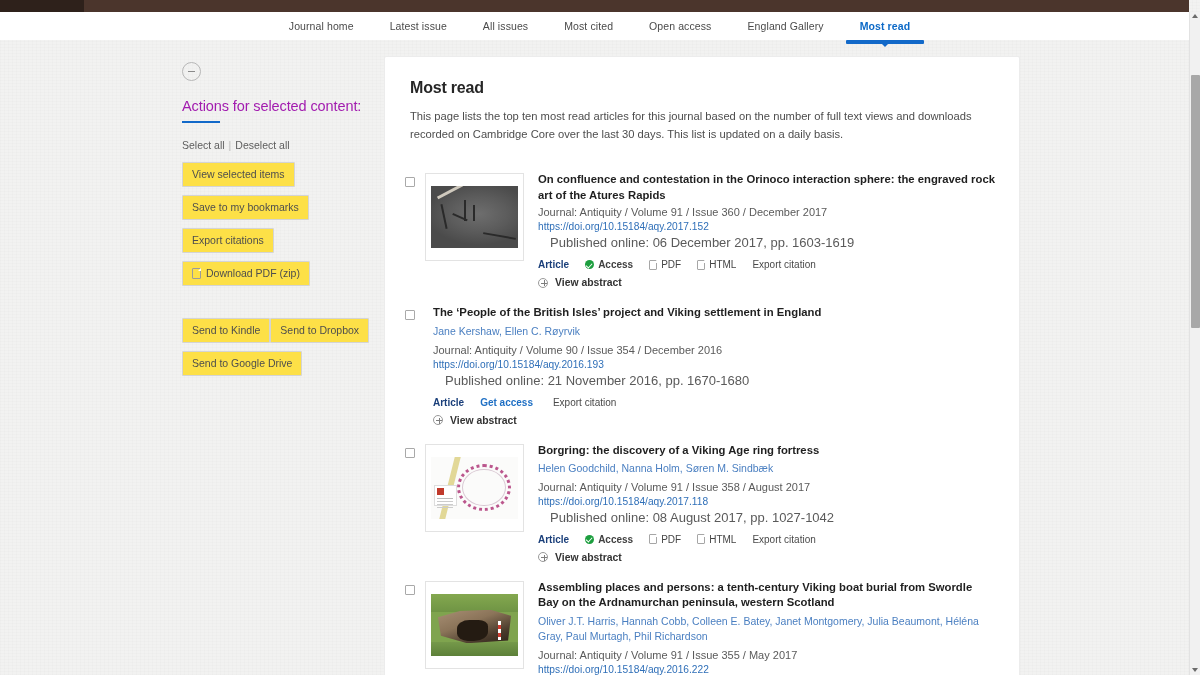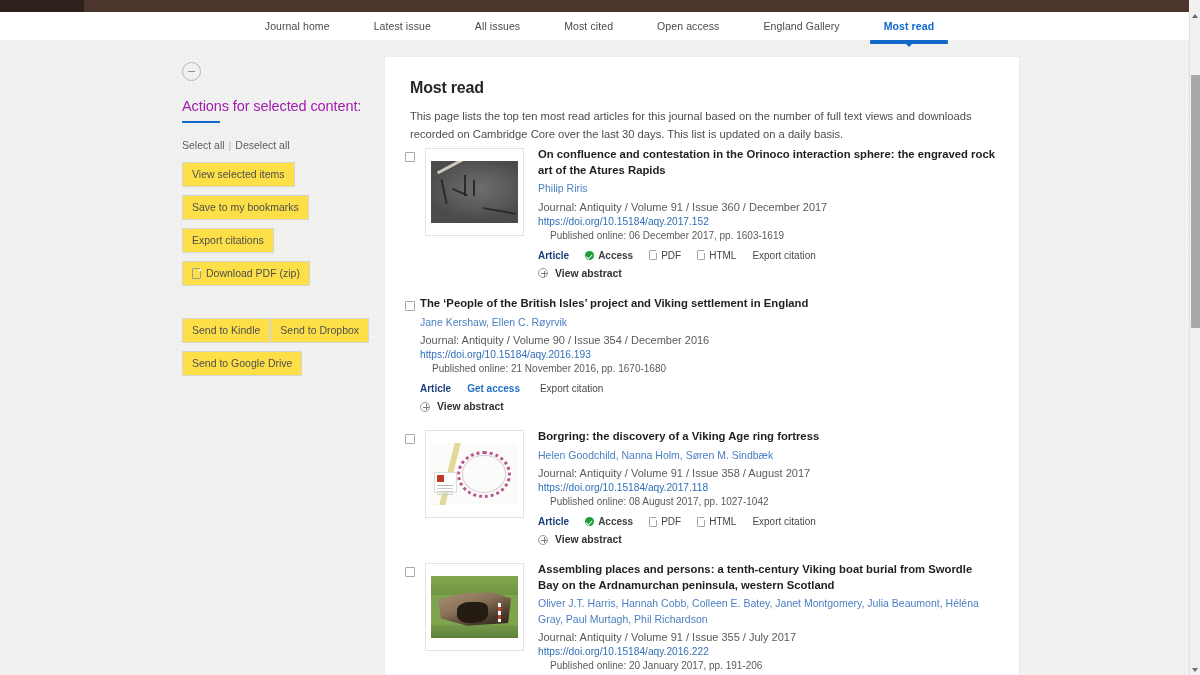--- a/index.html
+++ b/index.html
@@ -25,21 +25,21 @@
     background: #2e211b;
   }
 
   
   .navbar {
     position: absolute; left: 0; top: 12px; width: 1189px; height: 28px;
     background: #ffffff;
     display: flex; align-items: center; justify-content: center;
     gap: 0px;
   }
-  .nav-inner { display: flex; align-items: center; gap: 8px; margin-left: 10px; }
+  .nav-inner { display: flex; align-items: center; gap: 0px; margin-left: 10px; }
   .nav-item {
     position: relative;
     font-size: 10.5px; color: #4a4a4a; letter-spacing: .1px;
     padding: 0 18px; line-height: 28px; white-space: nowrap;
     cursor: pointer;
   }
   .nav-item.active { color: #0c69c7; font-weight: 700; }
   .nav-item.active .nav-underline {
     position: absolute; left: 4px; right: 4px; bottom: -4px; height: 4px;
     background: #1269c9; border-radius: 1px;
@@ -109,21 +109,21 @@
     position: absolute; left: 384px; top: 16px; width: 636px; min-height: 620px;
     background: #ffffff; border: 1px solid #ececec; border-radius: 2px;
     padding: 22px 24px 0 14px;
   }
   .card-title {
     font-size: 16px; font-weight: 700; color: #262626; letter-spacing: -.2px;
     margin-left: 11px; margin-bottom: 10px;
   }
   .card-desc {
     font-size: 11.2px; color: #4d4d4d; line-height: 1.62; margin-left: 11px;
-    width: 600px; margin-bottom: 3px;
+    width: 600px; margin-bottom: 28px;
   }
 
   
   .article { display: flex; align-items: flex-start; padding: 0 0 16px 0; }
   .chk {
     width: 10px; height: 10px; border: 1px solid #a9a9a9; background: #fff;
     border-radius: 1px; flex: 0 0 auto; margin-top: 6px; margin-left: 6px;
     cursor: pointer;
   }
   .thumb-wrap {
@@ -184,31 +184,31 @@
   .t-dig .pit {
     position: absolute; left: 30%; top: 42%; width: 36%; height: 34%;
     background: #241b12; border-radius: 40% 30% 45% 35%;
   }
   .t-dig .scale {
     position: absolute; right: 20%; top: 44%; width: 3px; height: 30%;
     background: repeating-linear-gradient(#fff 0 4px, #cc3b2e 4px 8px);
   }
 
   .meta { margin-left: 14px; padding-top: 1px; flex: 1 1 auto; }
-  .meta.nothumb { margin-left: 5px; }
+  .meta.nothumb { margin-left: 18px; }
   .a-title {
     font-size: 11.3px; font-weight: 700; color: #1f1f1f; line-height: 1.38;
     margin-bottom: 3px; cursor: pointer;
   }
   .a-authors {
     font-size: 10.5px; color: #4a7fc1; line-height: 1.48; margin-bottom: 4px;
   }
   .a-journal { font-size: 11px; color: #5a5a5a; margin-bottom: 3px; }
   .a-doi { font-size: 10.2px; color: #2f6fb8; margin-bottom: 3px; cursor: pointer; }
-  .a-pub { font-size: 10px; color: #5a5a5a; margin-bottom: 9px; padding-left: 12px; }
+  .a-pub { font-size: 13px; color: #5a5a5a; margin-bottom: 9px; padding-left: 12px; }
 
   .actions { display: flex; align-items: center; gap: 0; margin-bottom: 7px; }
   .act { font-size: 10px; display: inline-flex; align-items: center; gap: 4px; margin-right: 16px; white-space: nowrap; }
   .act.article-lbl { color: #1a3f7a; font-weight: 700; cursor: pointer; }
   .act.access-lbl { color: #414141; font-weight: 700; }
   .act.getaccess-lbl { color: #1e6fc4; font-weight: 700; cursor: pointer; margin-right: 20px; }
   .act.plain { color: #444; cursor: pointer; }
   .act.muted { color: #4a4a4a; cursor: pointer; }
   .green-check {
     width: 9px; height: 9px; border-radius: 50%; background: #1c9e3e;
@@ -306,21 +306,20 @@
                 <i class="ln l2"></i>
                 <i class="ln l3"></i>
                 <i class="ln l4"></i>
                 <i class="ln l5"></i>
                 <i class="ln l6"></i>
               </div>
             </div>
           </div>
           <div class="meta">
             <div class="a-title">On confluence and contestation in the Orinoco interaction sphere: the engraved rock art of the Atures Rapids</div>
-            <div class="a-authors">Philip Riris</div>
             <div class="a-journal">Journal: Antiquity / Volume 91 / Issue 360 / December 2017</div>
             <div class="a-doi">https://doi.org/10.15184/aqy.2017.152</div>
             <div class="a-pub">Published online: 06 December 2017, pp. 1603-1619</div>
             <div class="actions">
               <span class="act article-lbl">
                 <span>Article</span>
               </span>
               <span class="act access-lbl">
                 <span class="green-check"></span>
                 <span>Access</span>
@@ -421,21 +420,21 @@
                 <div class="grass-bot"></div>
                 <div class="trench"></div>
                 <div class="pit"></div>
                 <div class="scale"></div>
               </div>
             </div>
           </div>
           <div class="meta">
             <div class="a-title">Assembling places and persons: a tenth-century Viking boat burial from Swordle Bay on the Ardnamurchan peninsula, western Scotland</div>
             <div class="a-authors">Oliver J.T. Harris, Hannah Cobb, Colleen E. Batey, Janet Montgomery, Julia Beaumont, Héléna Gray, Paul Murtagh, Phil Richardson</div>
-            <div class="a-journal">Journal: Antiquity / Volume 91 / Issue 355 / July 2017</div>
+            <div class="a-journal">Journal: Antiquity / Volume 91 / Issue 355 / May 2017</div>
             <div class="a-doi">https://doi.org/10.15184/aqy.2016.222</div>
             <div class="a-pub">Published online: 20 January 2017, pp. 191-206</div>
           </div>
         </div>
       </div>
   </div>
 
 </div>
 
 </body></html>

